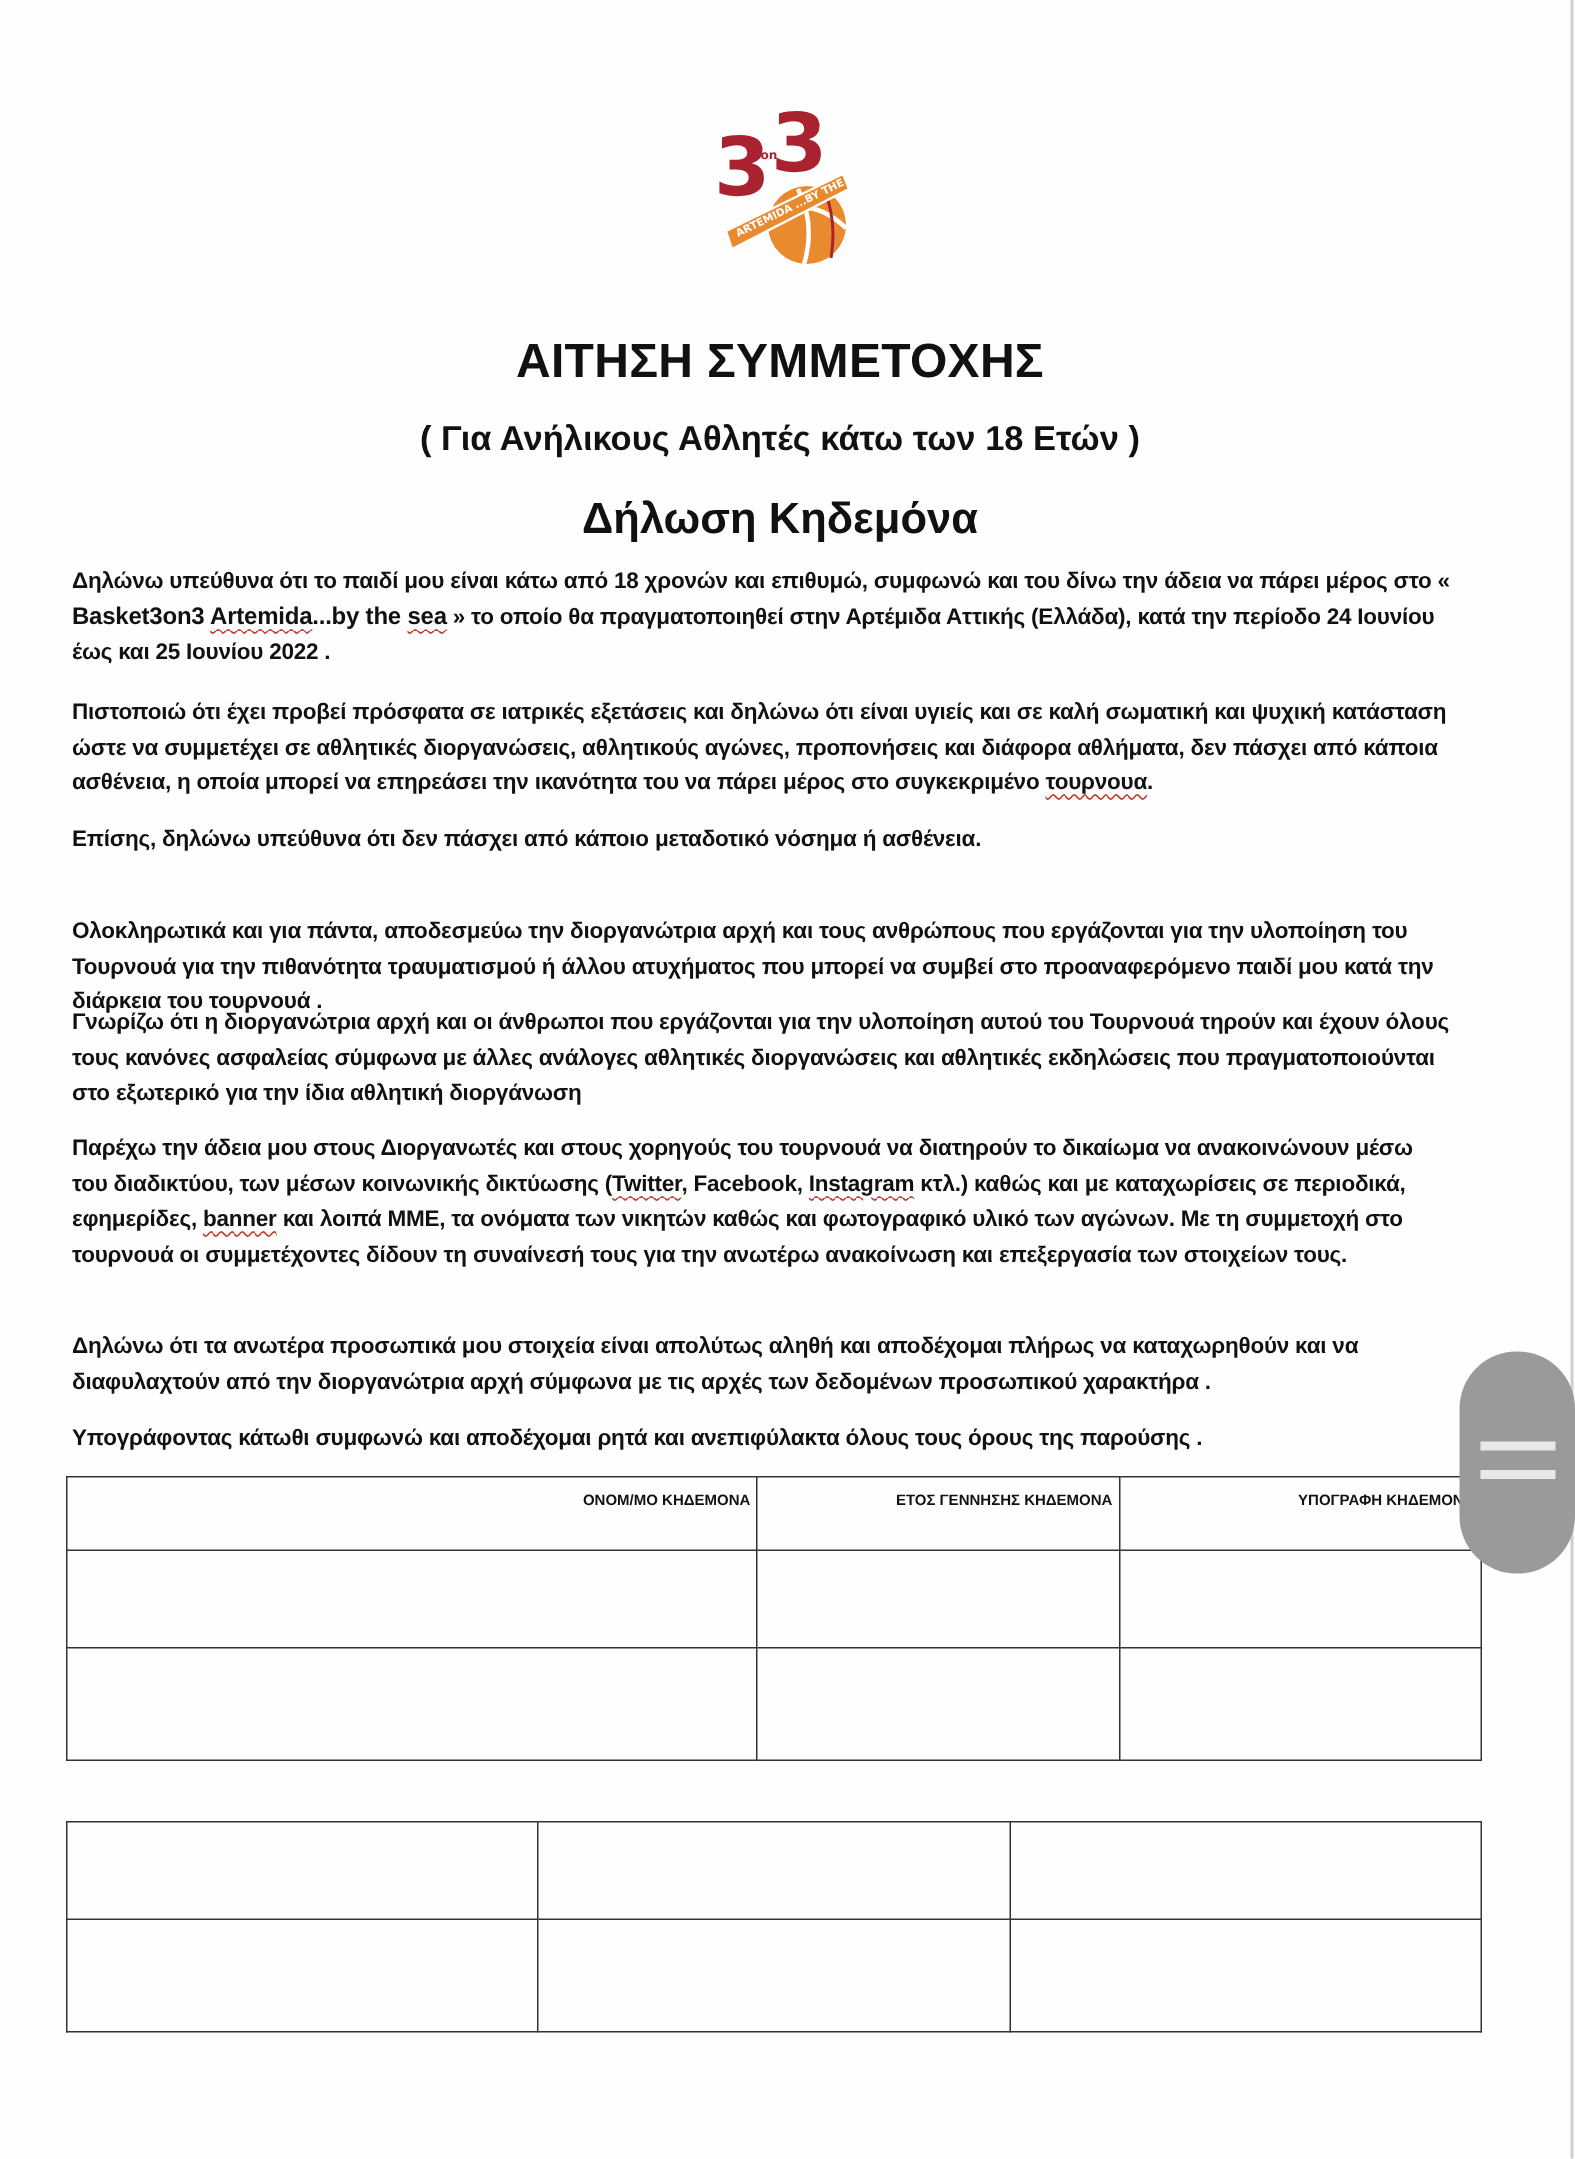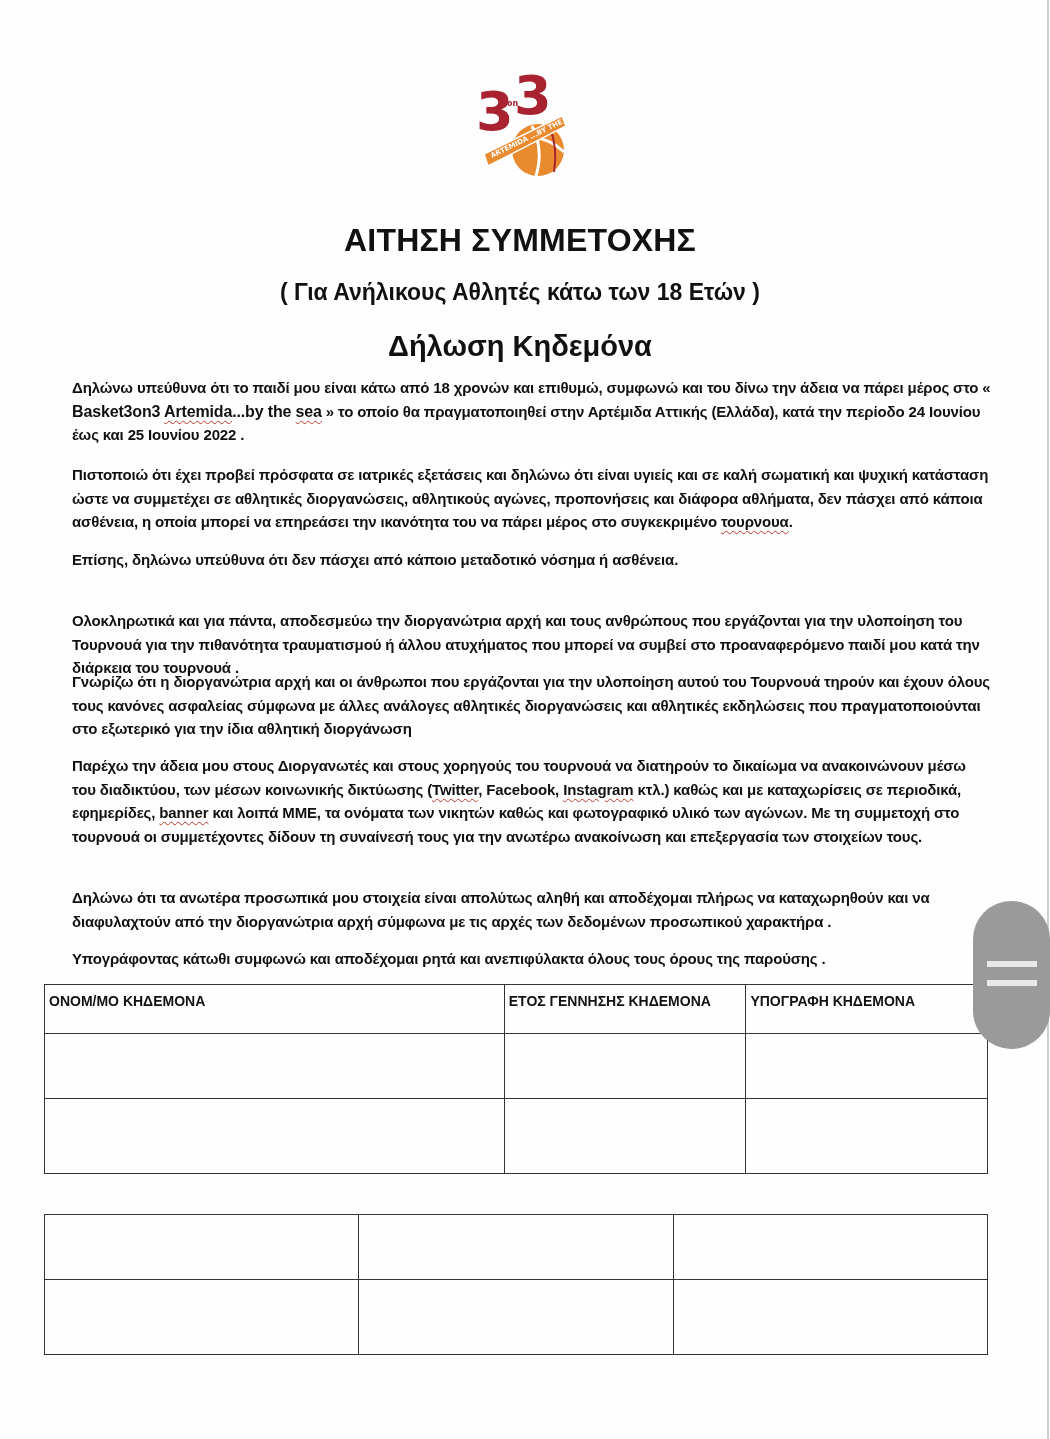--- a/index.html
+++ b/index.html
@@ -7,27 +7,27 @@
       width: 1050px; height: 1439px; background: #fefefe; position: relative; overflow: hidden;
       font-family: "Liberation Sans", "DejaVu Sans", sans-serif; color: #111;
     }
     .page-edge { position: absolute; right: 1px; top: 0; width: 2px; height: 1439px; background: #cfcfcf; }
     .logo { position: absolute; left: 474px; top: 68px; width: 100px; height: 112px; }
     .title { position: absolute; left: 0; width: 1040px; text-align: center; }
     .t1 { top: 222px; font-size: 32px; font-weight: bold; letter-spacing: 0.2px; }
     .t2 { top: 279px; font-size: 23px; font-weight: bold; }
     .t3 { top: 330px; font-size: 29px; font-weight: bold; }
     .para {
-      position: absolute; left: 72px; width: 920px; font-size: 15px; font-weight: bold; line-height: 23.5px;
+      position: absolute; left: 48px; width: 920px; font-size: 15px; font-weight: bold; line-height: 23.5px;
       margin: 0; letter-spacing: -0.15px;
     }
     .squiggle { text-decoration: underline wavy #c0392b; text-decoration-thickness: 1px; text-underline-offset: 3px; }
     table.sig { position: absolute; left: 44px; width: 944px; border-collapse: collapse; }
     table.sig th, table.sig td { border: 1.5px solid #333; }
-    table.sig th { font-size: 14px; font-weight: bold; text-align: left; vertical-align: top; padding: 4px 4px; line-height: 24px; }
+    table.sig th { font-size: 10px; font-weight: bold; text-align: right; vertical-align: top; padding: 4px 4px; line-height: 24px; }
     .tbl1 { top: 984px; }
     .tbl2 { top: 1214px; }
     .tbl1 th { height: 40px; }
     .tbl1 td { height: 62px; }
     .tbl1 tr.last td { height: 72px; }
     .tbl2 th { height: 16px; padding: 2px 4px; }
     .tbl2 td { height: 62px; }
     .tbl2 tr.last td { height: 72px; }
     .inner-row td { border-top: 1px solid #e6e6e6 !important; }
     .c1 { width: 464px; } .c2 { width: 238px; } .c3 { width: 238px; }

